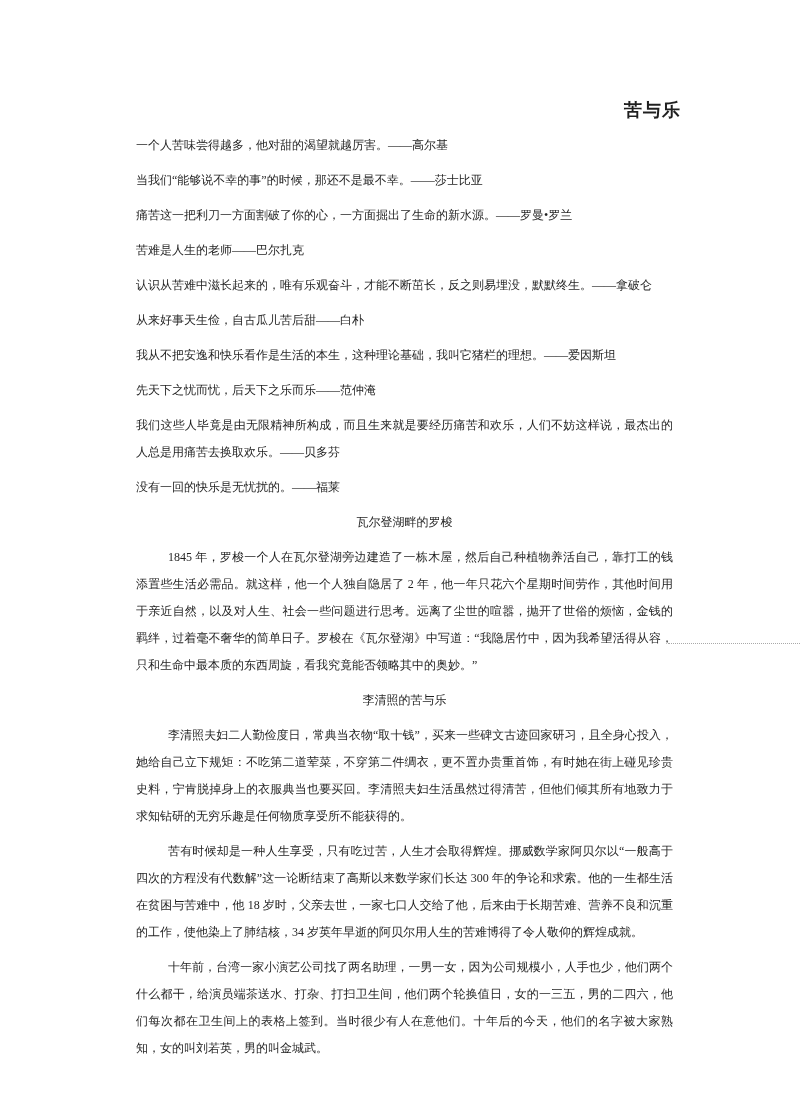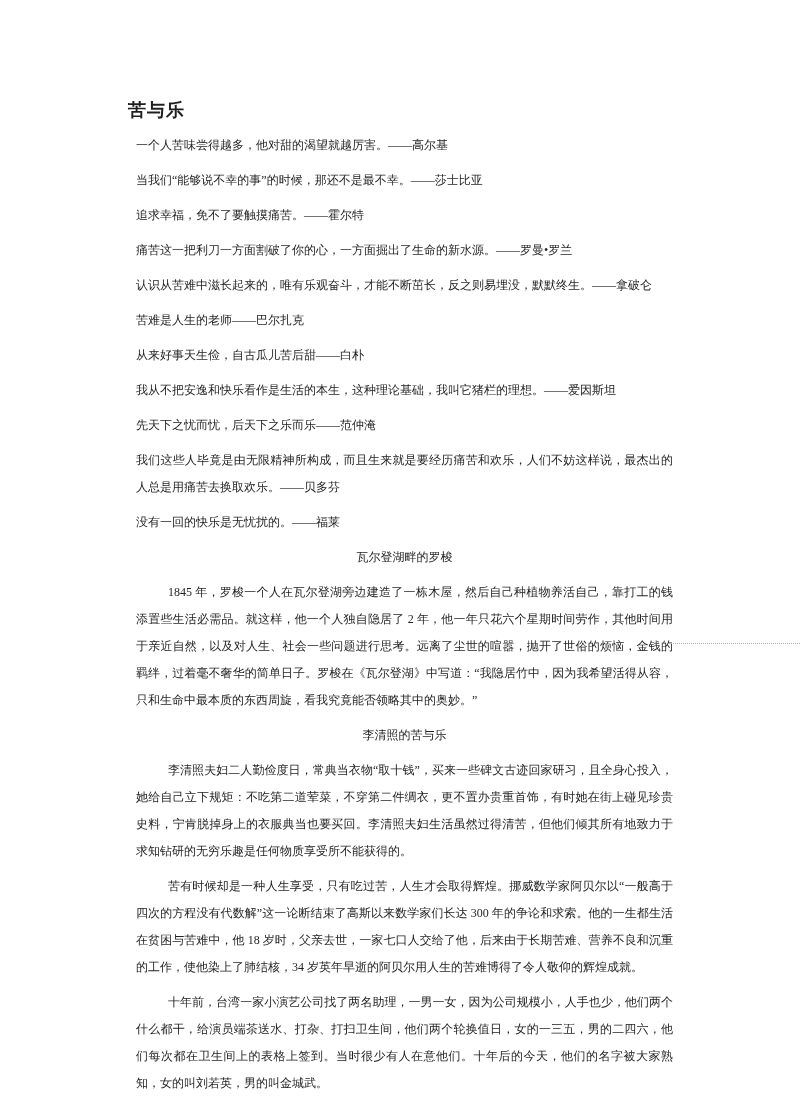--- a/index.html
+++ b/index.html
@@ -17,21 +17,21 @@
   }
   .page-content {
     position: absolute;
     top: 96px;
     left: 128px;
     width: 553px;
   }
   .doc-title {
     font-size: 18px;
     font-weight: bold;
-    text-align: left;
+    text-align: right;
     line-height: 28px;
     margin: 0;
     letter-spacing: 1px;
   }
   .quote-line, .para, .section-heading {
     font-size: 12px;
     line-height: 27px;
     margin: 8px;
     text-align: justify;
     text-justify: inter-ideograph;
@@ -53,24 +53,23 @@
   }
 </style>
 </head>
 <body>
 
 <div class="page-content">
   <h1 class="doc-title">苦与乐</h1>
 
   <p class="quote-line">一个人苦味尝得越多，他对甜的渴望就越厉害。——高尔基</p>
   <p class="quote-line">当我们“能够说不幸的事”的时候，那还不是最不幸。——莎士比亚</p>
-  <p class="quote-line">追求幸福，免不了要触摸痛苦。——霍尔特</p>
   <p class="quote-line">痛苦这一把利刀一方面割破了你的心，一方面掘出了生命的新水源。——罗曼•罗兰</p>
+  <p class="quote-line">苦难是人生的老师——巴尔扎克</p>
   <p class="quote-line">认识从苦难中滋长起来的，唯有乐观奋斗，才能不断茁长，反之则易埋没，默默终生。——拿破仑</p>
-  <p class="quote-line">苦难是人生的老师——巴尔扎克</p>
   <p class="quote-line">从来好事天生俭，自古瓜儿苦后甜——白朴</p>
   <p class="quote-line">我从不把安逸和快乐看作是生活的本生，这种理论基础，我叫它猪栏的理想。——爱因斯坦</p>
   <p class="quote-line">先天下之忧而忧，后天下之乐而乐——范仲淹</p>
   <p class="quote-line">我们这些人毕竟是由无限精神所构成，而且生来就是要经历痛苦和欢乐，人们不妨这样说，最杰出的人总是用痛苦去换取欢乐。——贝多芬</p>
   <p class="quote-line">没有一回的快乐是无忧扰的。——福莱</p>
 
   <p class="section-heading">瓦尔登湖畔的罗梭</p>
   <p class="para indent">1845 年，罗梭一个人在瓦尔登湖旁边建造了一栋木屋，然后自己种植物养活自己，靠打工的钱添置些生活必需品。就这样，他一个人独自隐居了 2 年，他一年只花六个星期时间劳作，其他时间用于亲近自然，以及对人生、社会一些问题进行思考。远离了尘世的喧嚣，抛开了世俗的烦恼，金钱的羁绊，过着毫不奢华的简单日子。罗梭在《瓦尔登湖》中写道：“我隐居竹中，因为我希望活得从容，只和生命中最本质的东西周旋，看我究竟能否领略其中的奥妙。”</p>
 
   <p class="section-heading">李清照的苦与乐</p>

